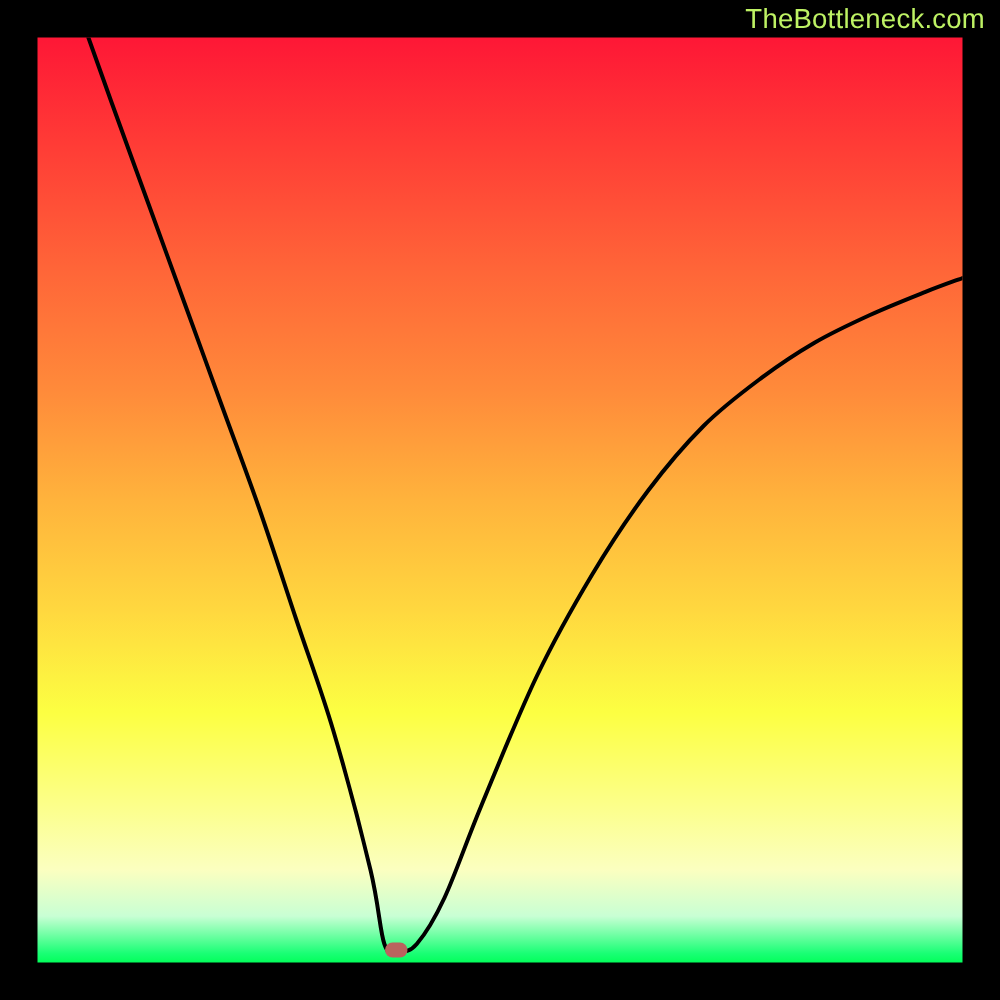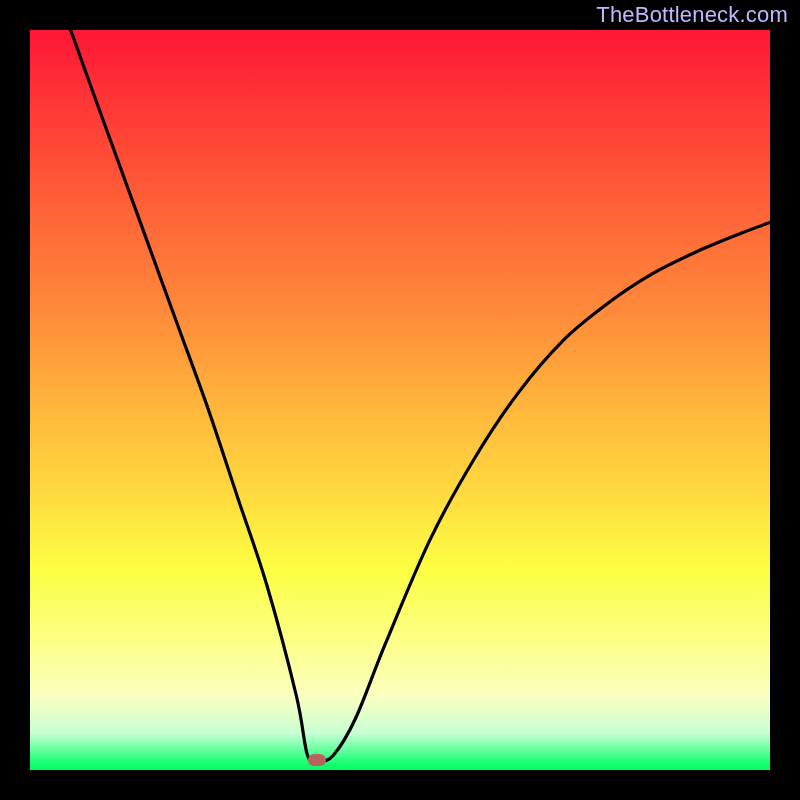--- a/index.html
+++ b/index.html
@@ -8,21 +8,21 @@
     width: 800px;
     height: 800px;
     background: #000;
     overflow: hidden;
     position: relative;
   }
   .watermark {
     position: absolute;
     top: 2px;
     right: 12px;
-    color: #c4b5fd;
+    color: #bef264;
     font-family: Arial, Helvetica, sans-serif;
     font-size: 22px;
     font-weight: 500;
     z-index: 10;
     letter-spacing: 0.2px;
   }
   .plot-frame {
     position: absolute;
     left: 30px;
     top: 30px;

